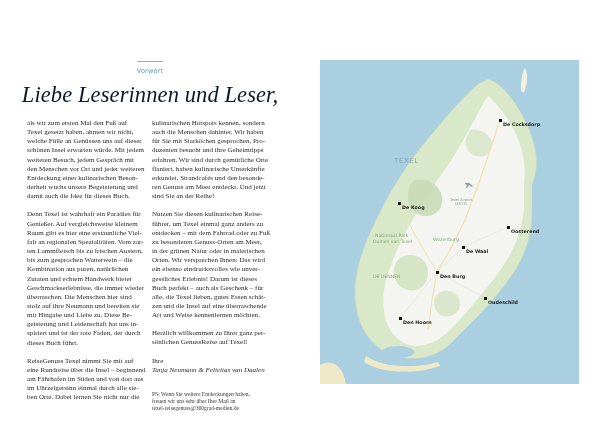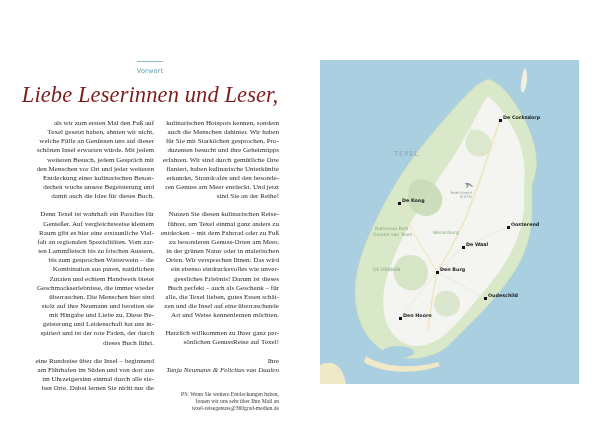--- a/index.html
+++ b/index.html
@@ -2,34 +2,34 @@
 <html><head>
 <meta charset="utf-8">
 <style>
   html, body { margin:0; padding:0; }
   body { width:600px; height:426px; background:#ffffff; position:relative; overflow:hidden; font-family:"DejaVu Serif", serif; color:#2a2a2a; }
   .page { position:absolute; top:16px; height:426px; }
   .page-left { left:0; width:300px; }
   .page-right { left:300px; width:300px; }
   .rule { position:absolute; left:137px; top:45px; width:26px; height:1px; background:#8fb8c6; }
   .kicker { position:absolute; left:0; width:300px; top:51px; text-align:center; font-family:"DejaVu Sans", sans-serif; font-size:6.5px; color:#5f9aa9; letter-spacing:0.2px; }
-  .title { position:absolute; left:0; width:300px; top:66px; text-align:center; font-family:"Liberation Serif", serif; font-style:italic; font-size:22.5px; color:#7f1d1d; letter-spacing:0.1px; }
+  .title { position:absolute; left:0; width:300px; top:66px; text-align:center; font-family:"Liberation Serif", serif; font-style:italic; font-size:22.5px; color:#0f172a; letter-spacing:0.1px; }
   .col { position:absolute; top:103px; width:127px; font-family:"Liberation Serif", serif; font-size:7.05px; line-height:9.15px; color:#2b2b2b; }
   .col-1 { left:27px; }
   .col-2 { left:152px; }
   .col p { margin:0 0 9px 0; }
-  .line { display:block; white-space:nowrap;text-align:right; }
+  .line { display:block; white-space:nowrap; }
   .sig-names { font-style:italic; }
   .ps { font-size:5.6px; line-height:7.2px; margin-top:10px; color:#3a3a3a; }
   .pgnum { position:absolute; top:411px; font-family:"Liberation Serif", serif; font-size:5.5px; color:#8a8a8a; }
   .pgnum-left { left:147px; }
   .pgnum-right { left:92px; }
   .map { position:absolute; left:20px; top:44px; width:259px; height:324px; background:#a9cfe0; overflow:hidden; }
   .map svg { position:absolute; left:0; top:0; }
-  .map-label { position:absolute; font-family:"DejaVu Sans", sans-serif; white-space:nowrap; }
+  .map-label { position:absolute; font-family:"DejaVu Sans", sans-serif; white-space:nowrap;margin-top:7px; }
   .town { font-size:4.8px; color:#1c1c1c; font-weight:bold; }
   .town-dot { position:absolute; width:3px; height:3px; background:#111; }
   .region { font-size:4.6px; color:#7fa77a; }
   .island-name { font-size:7px; color:#8ba6b0; letter-spacing:0.6px; }
   .airport { font-size:3.6px; color:#8c9a9e; text-align:center; }
 </style>
 </head>
 <body>
 
 <div class="page page-left">
@@ -60,20 +60,21 @@
         <span class="line">Zutaten und echtem Handwerk bietet</span>
         <span class="line">Geschmackserlebnisse, die immer wieder</span>
         <span class="line">überraschen. Die Menschen hier sind</span>
         <span class="line">stolz auf ihre Neumann und bereiten sie</span>
         <span class="line">mit Hingabe und Liebe zu. Diese Be-</span>
         <span class="line">geisterung und Leidenschaft hat uns in-</span>
         <span class="line">spiriert und ist der rote Faden, der durch</span>
         <span class="line">dieses Buch führt.</span>
       </p>
     <p id="c1p3">
+        <span class="line">ReiseGenuss Texel nimmt Sie mit auf</span>
         <span class="line">eine Rundreise über die Insel – beginnend</span>
         <span class="line">am Fährhafen im Süden und von dort aus</span>
         <span class="line">im Uhrzeigersinn einmal durch alle sie-</span>
         <span class="line">ben Orte. Dabei lernen Sie nicht nur die</span>
       </p>
   </div>
 
   <div class="col col-2">
     <p id="c2p1">
         <span class="line">kulinarischen Hotspots kennen, sondern</span>

